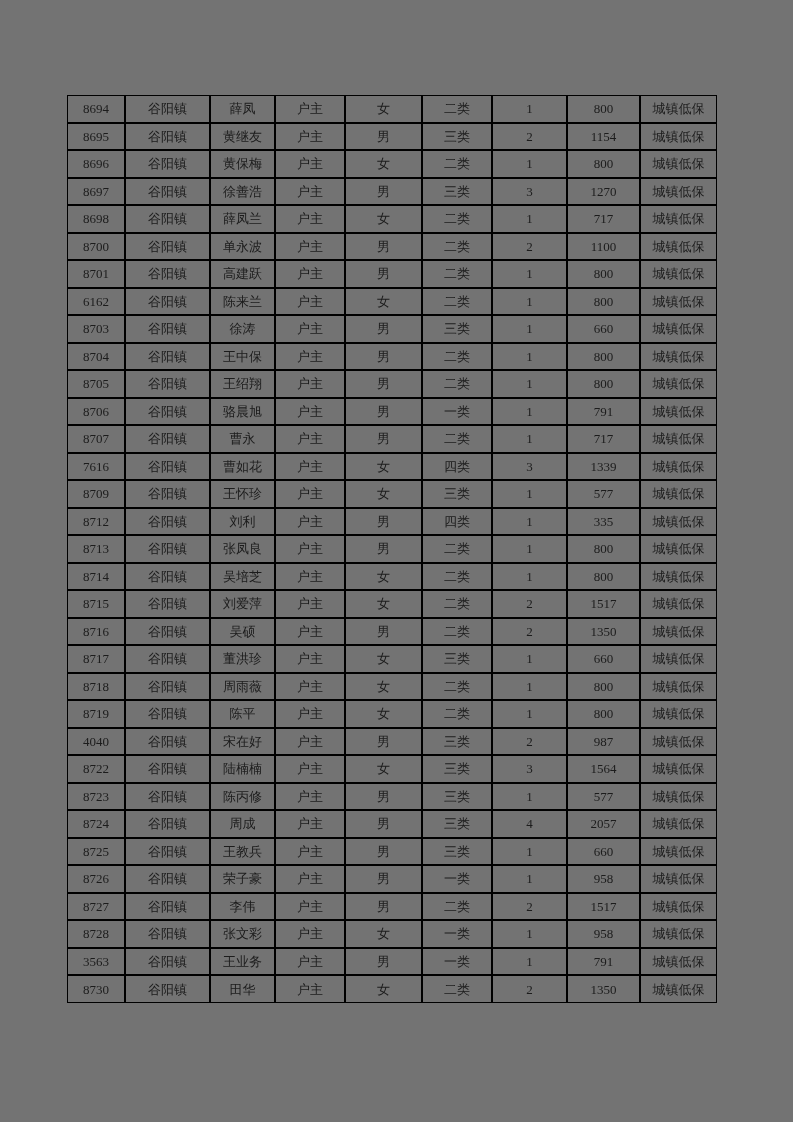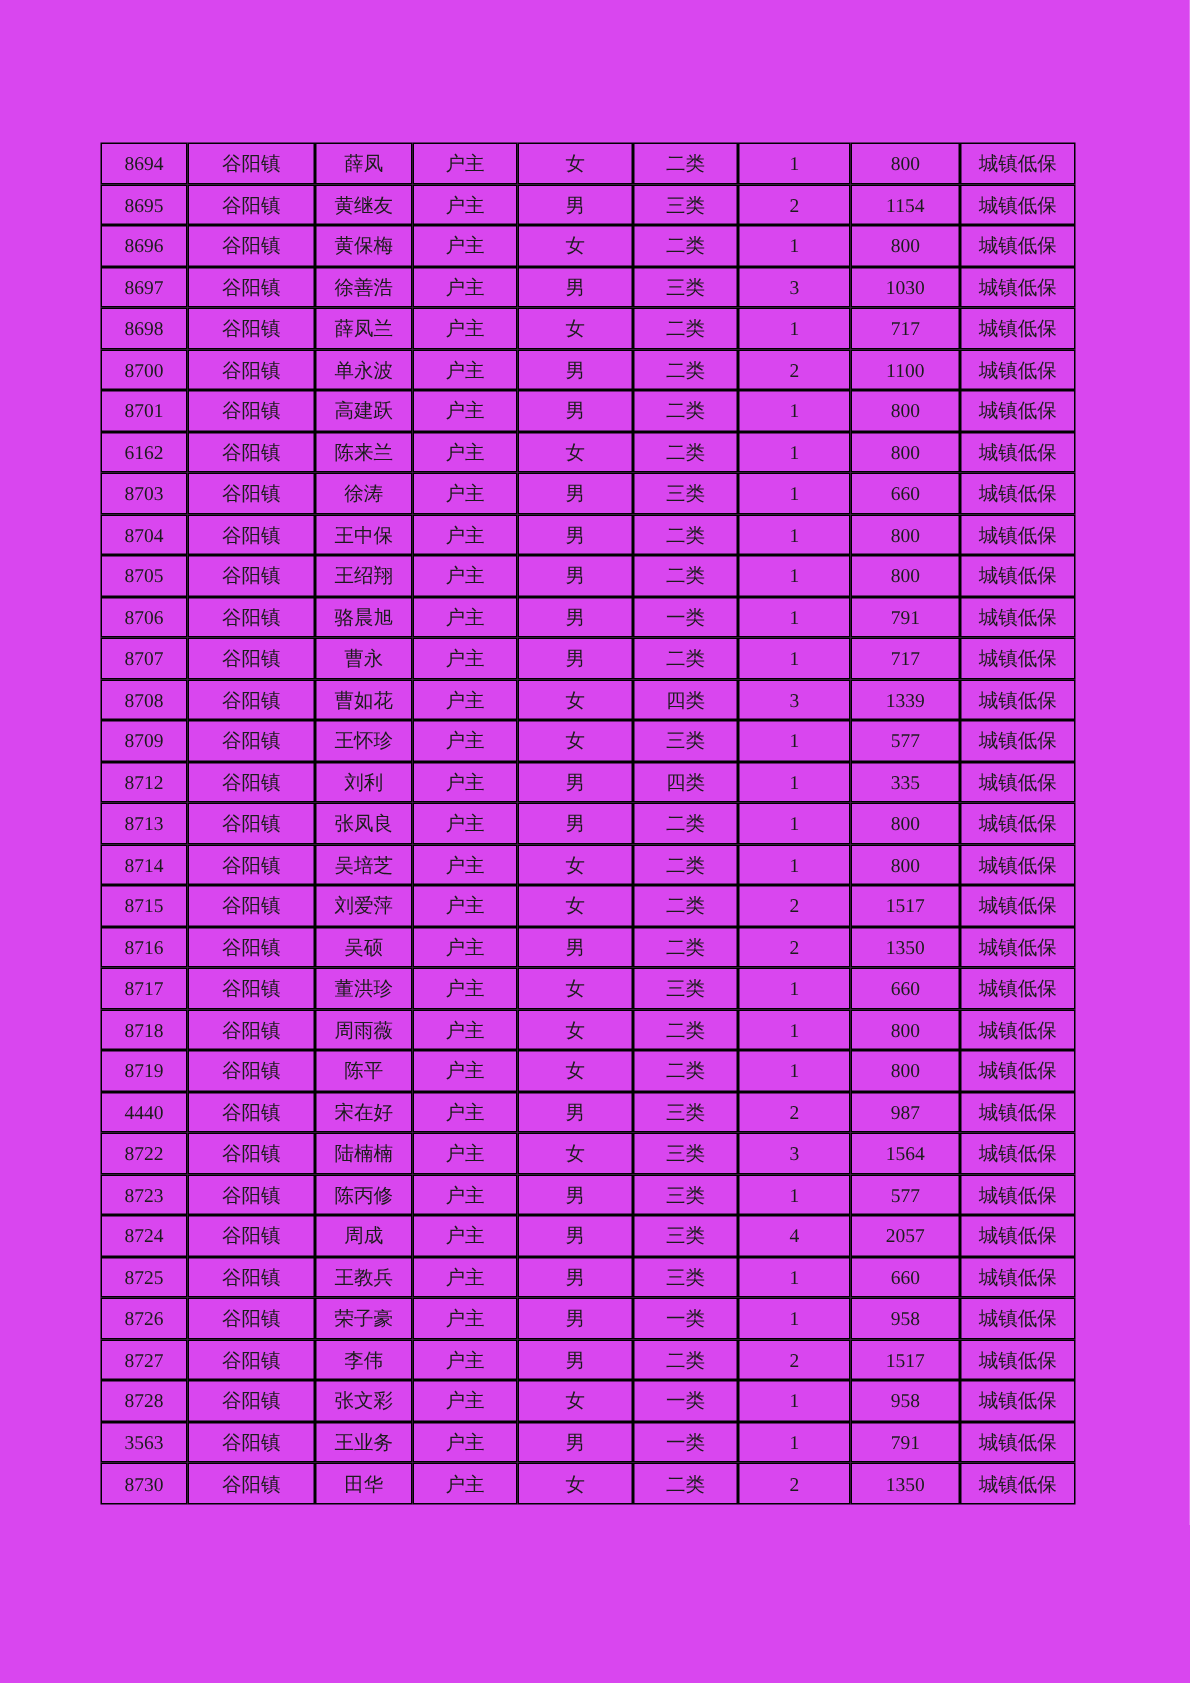--- a/index.html
+++ b/index.html
@@ -12,21 +12,21 @@
     position: relative;
     background: #ffffff;
     font-family: "Liberation Serif", "DejaVu Serif", serif;
   }
   .page {
     position: absolute;
     left: 0;
     top: 0;
     width: 793px;
     height: 1122px;
-    background: #d946ef;
+    background: #737373;
   }
   table.grid {
     position: absolute;
     left: 67px;
     top: 95px;
     width: 650px;
     height: 908px;
     border-collapse: separate;
     border-spacing: 0;
     table-layout: fixed;
@@ -104,21 +104,21 @@
           <td>城镇低保</td>
         </tr>
         <tr>
           <td>8697</td>
           <td>谷阳镇</td>
           <td>徐善浩</td>
           <td>户主</td>
           <td>男</td>
           <td>三类</td>
           <td>3</td>
-          <td>1030</td>
+          <td>1270</td>
           <td>城镇低保</td>
         </tr>
         <tr>
           <td>8698</td>
           <td>谷阳镇</td>
           <td>薛凤兰</td>
           <td>户主</td>
           <td>女</td>
           <td>二类</td>
           <td>1</td>
@@ -207,21 +207,21 @@
           <td>谷阳镇</td>
           <td>曹永</td>
           <td>户主</td>
           <td>男</td>
           <td>二类</td>
           <td>1</td>
           <td>717</td>
           <td>城镇低保</td>
         </tr>
         <tr>
-          <td>8708</td>
+          <td>7616</td>
           <td>谷阳镇</td>
           <td>曹如花</td>
           <td>户主</td>
           <td>女</td>
           <td>四类</td>
           <td>3</td>
           <td>1339</td>
           <td>城镇低保</td>
         </tr>
         <tr>
@@ -317,21 +317,21 @@
           <td>谷阳镇</td>
           <td>陈平</td>
           <td>户主</td>
           <td>女</td>
           <td>二类</td>
           <td>1</td>
           <td>800</td>
           <td>城镇低保</td>
         </tr>
         <tr>
-          <td>4440</td>
+          <td>4040</td>
           <td>谷阳镇</td>
           <td>宋在好</td>
           <td>户主</td>
           <td>男</td>
           <td>三类</td>
           <td>2</td>
           <td>987</td>
           <td>城镇低保</td>
         </tr>
         <tr>

